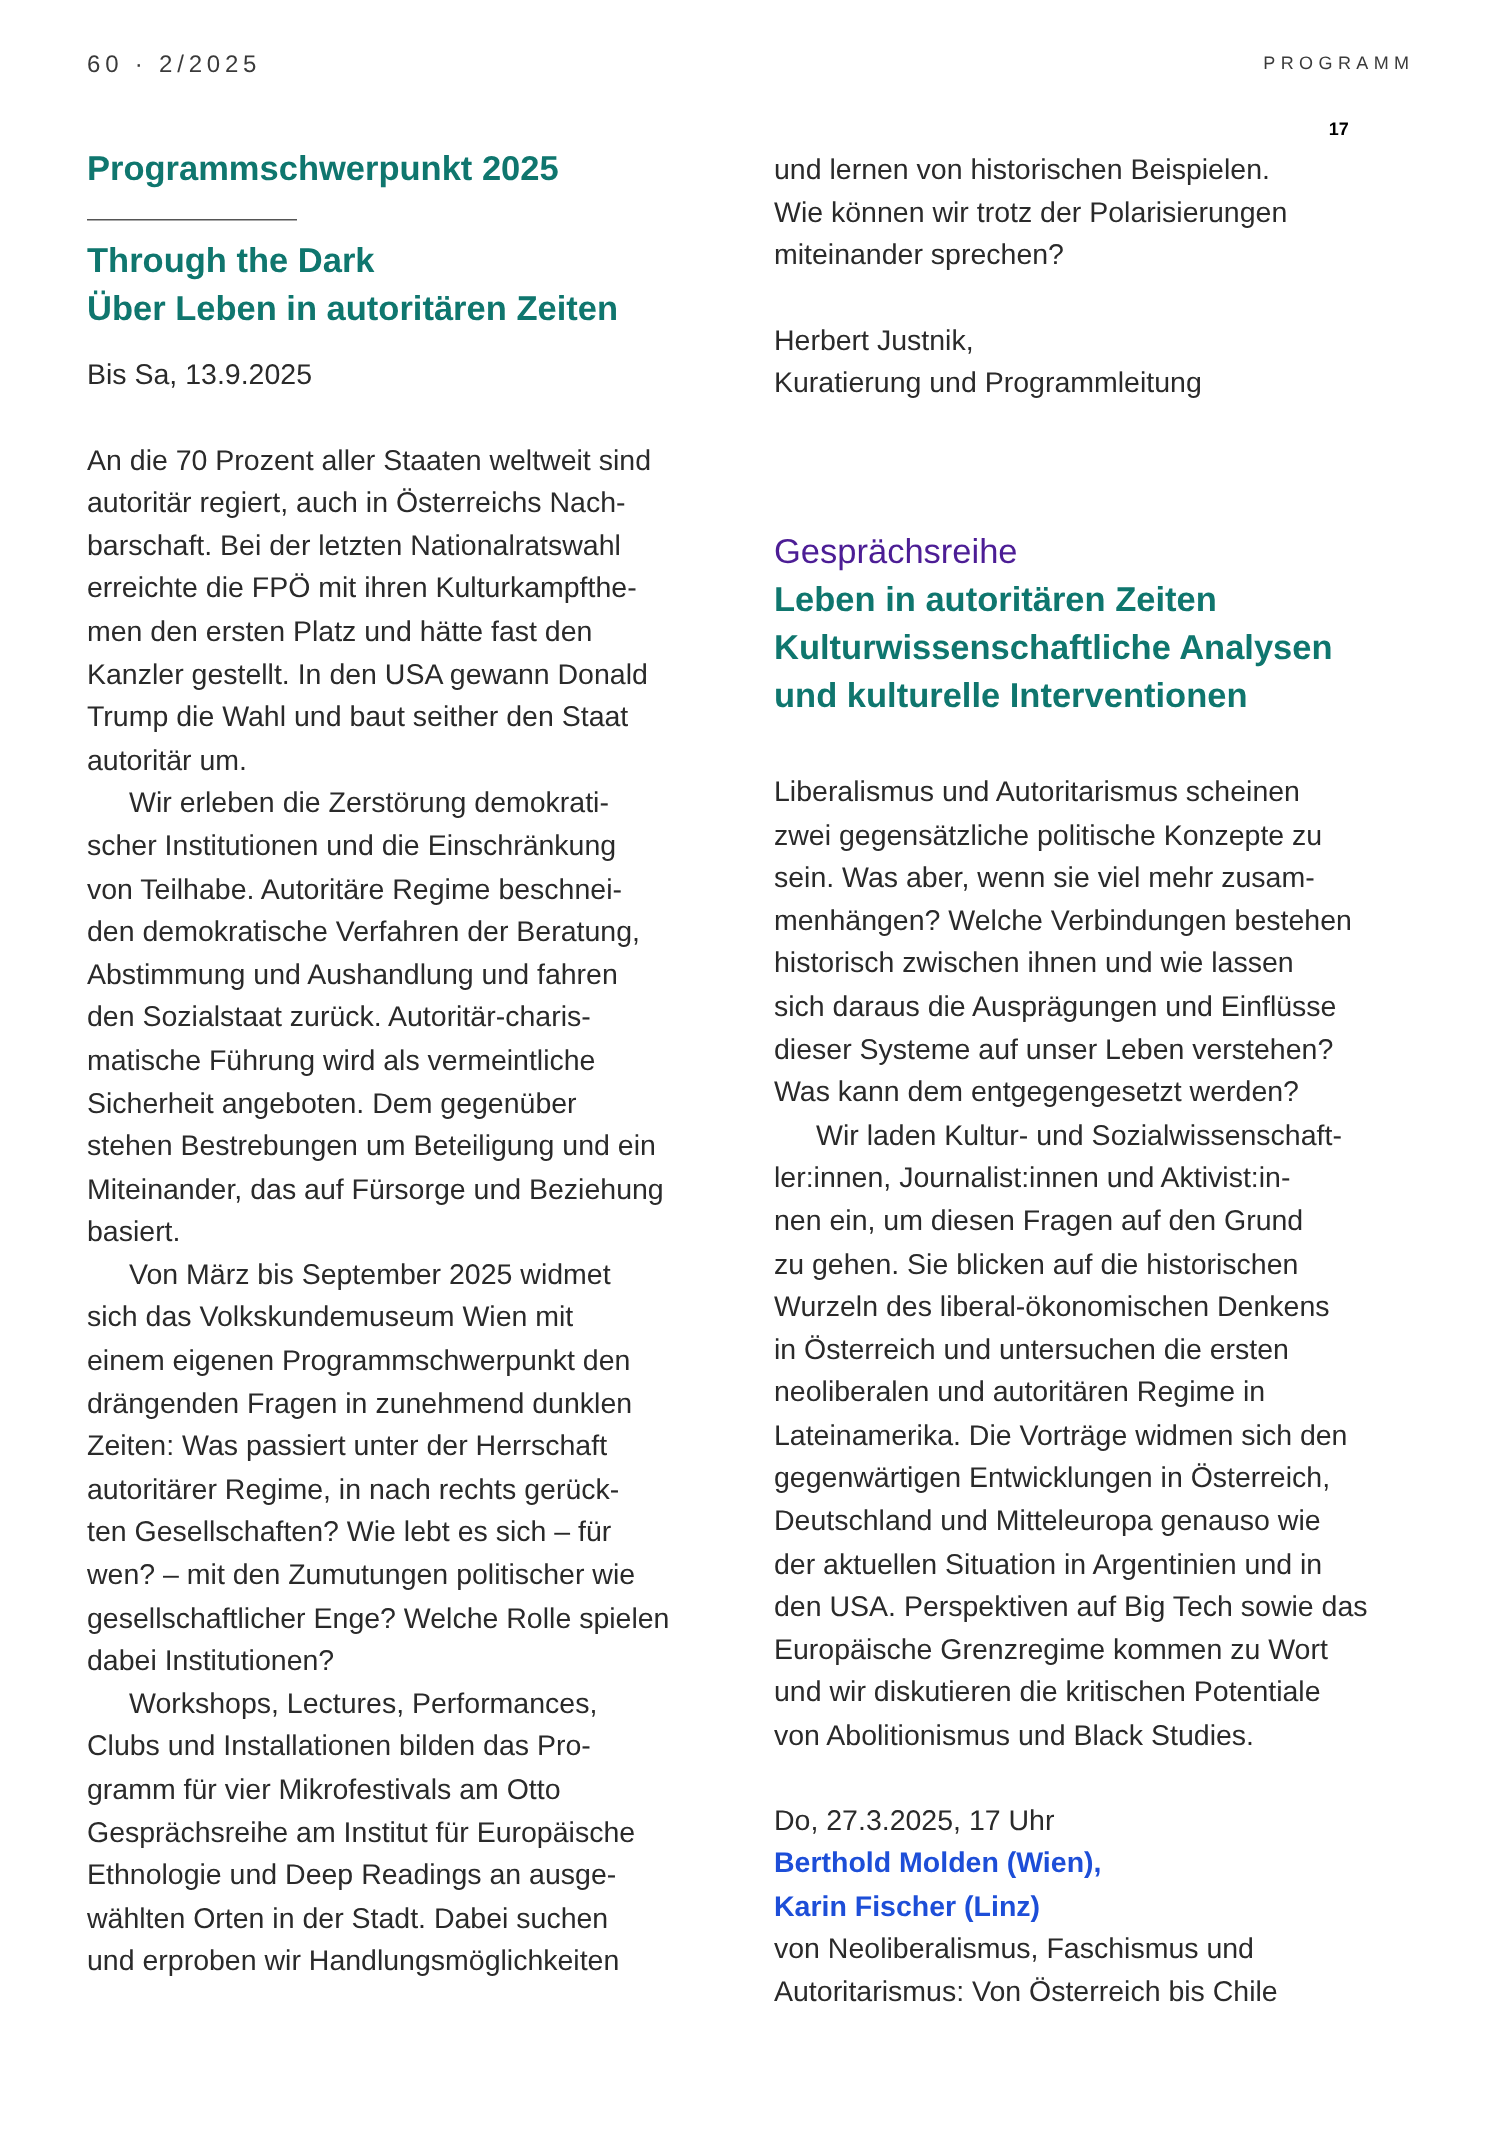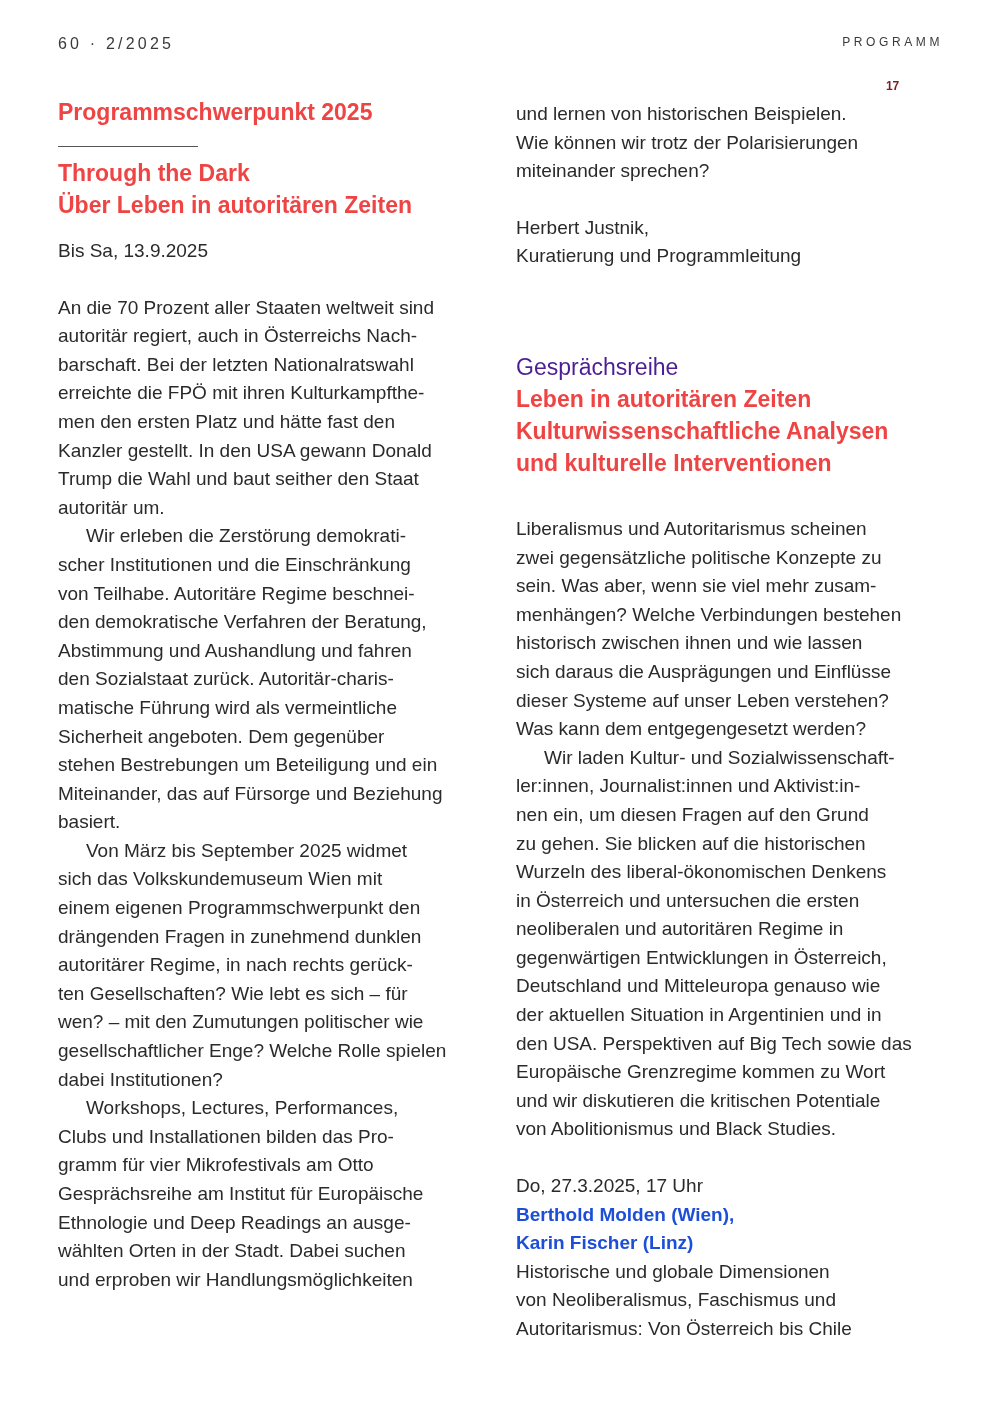--- a/index.html
+++ b/index.html
@@ -1,25 +1,25 @@
 <!DOCTYPE html>
 <html><head>
 <meta charset="utf-8">
 <style>
   html, body { margin:0; padding:0; background:#ffffff; }
   body { width:1000px; height:1419px; position:relative; overflow:hidden;
          font-family:"Liberation Sans", "DejaVu Sans", sans-serif; color:#2a2a2a; }
   .header-left { position:absolute; left:58px; top:35px; font-size:16px; letter-spacing:3.2px; color:#3a3a3a; }
   .header-right { position:absolute; right:57px; top:35px; font-size:12px; display:flex; gap:30px; align-items:center;flex-direction:column; }
   .header-section { letter-spacing:3.6px; color:#3a3a3a; }
-  .header-page { font-weight:bold; color:#7f1d1d; letter-spacing:0; }
+  .header-page { font-weight:bold; color:#000000; letter-spacing:0; }
   .col { position:absolute; top:96px; width:440px; }
   .col-left { left:58px; }
   .col-right { left:516px; }
-  .h-bold { font-weight:bold; font-size:23px; line-height:32px; color:#ef4444; margin:0; }
+  .h-bold { font-weight:bold; font-size:23px; line-height:32px; color:#0f766e; margin:0; }
   .rule { width:140px; height:0; border-top:1.5px solid #555; margin:18px 0 10px 0; }
   .date { font-size:19px; line-height:28.6px; margin:16px 0 0 0; color:#2a2a2a; }
   .body-text { font-size:19px; line-height:28.6px; color:#2a2a2a; margin:0; }
   .line { display:block; white-space:nowrap; }
   .indent { padding-left:28px; }
   .gap-l { height:28px; }
   .kicker { font-size:23px; line-height:32px; color:#4c1d95; margin:0; font-weight:normal; }
   .bold-line { font-weight:bold; color:#1d4ed8; }
 </style>
 </head>
@@ -63,20 +63,21 @@
       <span class="line">Sicherheit angeboten. Dem gegenüber</span>
       <span class="line">stehen Bestrebungen um Beteiligung und ein</span>
       <span class="line">Miteinander, das auf Fürsorge und Beziehung</span>
       <span class="line">basiert.</span>
     </p>
     <p class="body-text">
       <span class="line indent">Von März bis September 2025 widmet</span>
       <span class="line">sich das Volkskundemuseum Wien mit</span>
       <span class="line">einem eigenen Programmschwerpunkt den</span>
       <span class="line">drängenden Fragen in zunehmend dunklen</span>
+      <span class="line">Zeiten: Was passiert unter der Herrschaft</span>
       <span class="line">autoritärer Regime, in nach rechts gerück-</span>
       <span class="line">ten Gesellschaften? Wie lebt es sich – für</span>
       <span class="line">wen? – mit den Zumutungen politischer wie</span>
       <span class="line">gesellschaftlicher Enge? Welche Rolle spielen</span>
       <span class="line">dabei Institutionen?</span>
     </p>
     <p class="body-text">
       <span class="line indent">Workshops, Lectures, Performances,</span>
       <span class="line">Clubs und Installationen bilden das Pro-</span>
       <span class="line">gramm für vier Mikrofestivals am Otto</span>
@@ -122,32 +123,32 @@
     <span class="line">Was kann dem entgegengesetzt werden?</span>
   </p>
   <p class="body-text">
     <span class="line indent">Wir laden Kultur- und Sozialwissenschaft-</span>
     <span class="line">ler:innen, Journalist:innen und Aktivist:in-</span>
     <span class="line">nen ein, um diesen Fragen auf den Grund</span>
     <span class="line">zu gehen. Sie blicken auf die historischen</span>
     <span class="line">Wurzeln des liberal-ökonomischen Denkens</span>
     <span class="line">in Österreich und untersuchen die ersten</span>
     <span class="line">neoliberalen und autoritären Regime in</span>
+    <span class="line">Lateinamerika. Die Vorträge widmen sich den</span>
     <span class="line">gegenwärtigen Entwicklungen in Österreich,</span>
     <span class="line">Deutschland und Mitteleuropa genauso wie</span>
     <span class="line">der aktuellen Situation in Argentinien und in</span>
     <span class="line">den USA. Perspektiven auf Big Tech sowie das</span>
     <span class="line">Europäische Grenzregime kommen zu Wort</span>
     <span class="line">und wir diskutieren die kritischen Potentiale</span>
     <span class="line">von Abolitionismus und Black Studies.</span>
   </p>
 
   <div class="gap-l"></div>
 
   <div class="body-text">
     <span class="line">Do, 27.3.2025, 17 Uhr</span>
     <span class="line bold-line">Berthold Molden (Wien),</span>
     <span class="line bold-line">Karin Fischer (Linz)</span>
-    <span class="line">Historische und globale Dimensionen</span>
     <span class="line">von Neoliberalismus, Faschismus und</span>
     <span class="line">Autoritarismus: Von Österreich bis Chile</span>
   </div>
 </div>
 
 </body></html>

